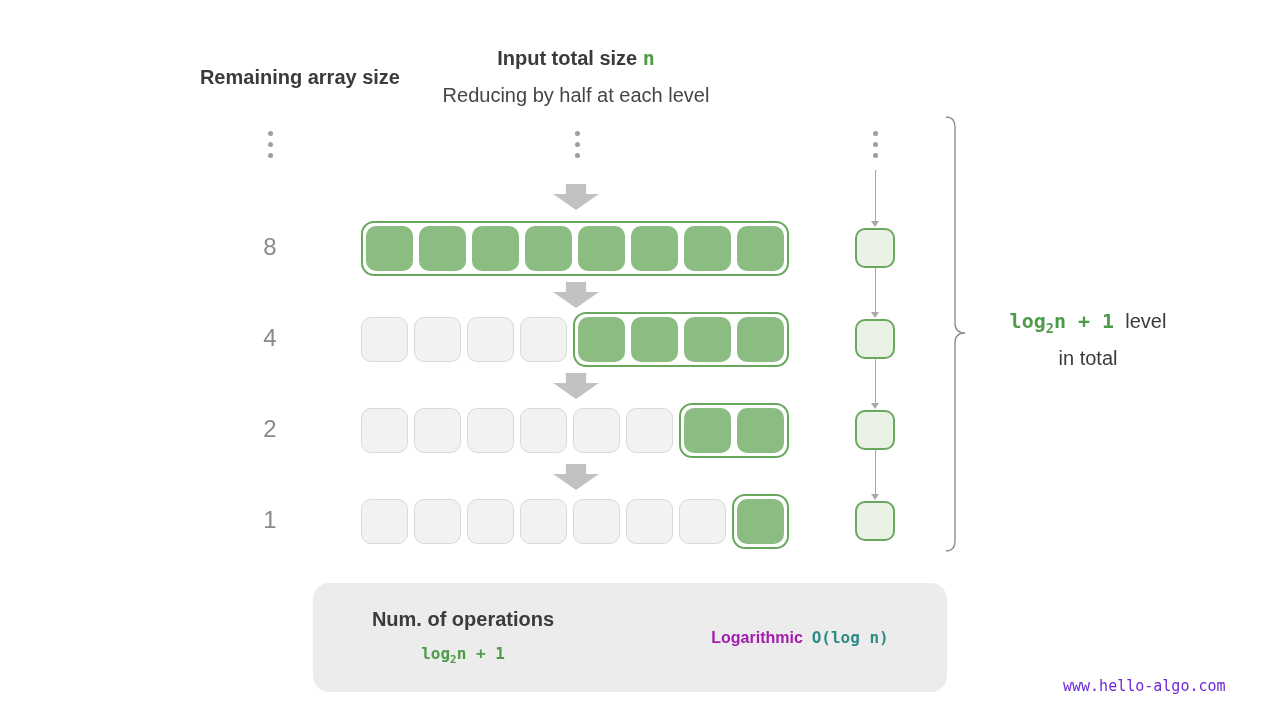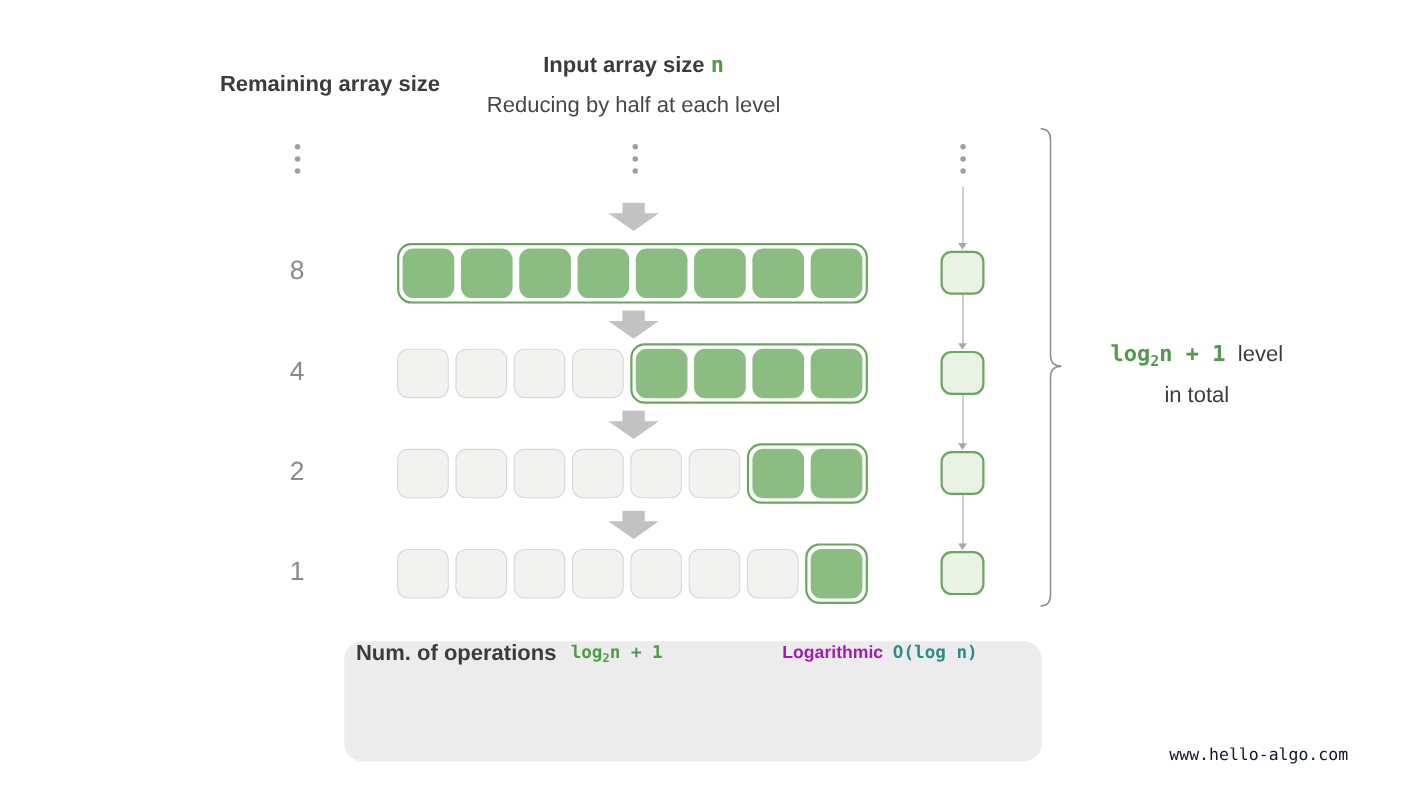--- a/index.html
+++ b/index.html
@@ -40,42 +40,42 @@
 
   
   #brace{position:absolute;left:938px;top:116px;}
   #brace-note{position:absolute;left:986px;top:306px;width:204px;text-align:center;
               font-size:20px;line-height:30px;color:#3b3b3b;}
   #brace-note .formula{font-size:20px;}
   sub{font-size:0.68em;}
 
   
   #summary{position:absolute;left:313px;top:583px;width:634px;height:109px;background:#ececec;border-radius:16px;}
-  .sum-col{position:absolute;top:0;height:100%;display:flex;flex-direction:row;justify-content:center;
+  .sum-col{position:absolute;top:0;height:100%;display:flex;flex-direction:column;justify-content:center;
            gap:13px;text-align:center;}
   #sum-left{left:10px;width:280px;}
   #sum-right{left:345px;width:284px;}
   .sum-title{font-weight:700;font-size:20px;color:#3b3b3b;}
   .sum-value{font-size:16px;}
   .teal{color:#a21caf;font-weight:700;}
   .teal-mono{color:#2e8c85;font-weight:700;font-family:"DejaVu Sans Mono",monospace;}
 
   
   #watermark{position:absolute;left:1063px;top:677px;font-family:"DejaVu Sans Mono",monospace;
-             font-size:15px;color:#0f172a;}
+             font-size:15px;color:#6d28d9;}
 </style>
 </head>
 <body>
 
 <div id="canvas">
 
   <div class="hdr" id="hdr-left">Remaining array size</div>
 
   <div class="hdr" id="hdr-center">
-    <div><span>Input array size </span><span class="green-mono">n</span></div>
+    <div><span>Input total size </span><span class="green-mono">n</span></div>
     <div class="sub">Reducing by half at each level</div>
   </div>
 
 
   <div id="gen">
       <div class="dot" style="left: 268px; top: 131px;"></div>
       <div class="dot" style="left: 268px; top: 142px;"></div>
       <div class="dot" style="left: 268px; top: 153px;"></div>
       <div class="dot" style="left: 574.5px; top: 131px;"></div>
       <div class="dot" style="left: 574.5px; top: 142px;"></div>

